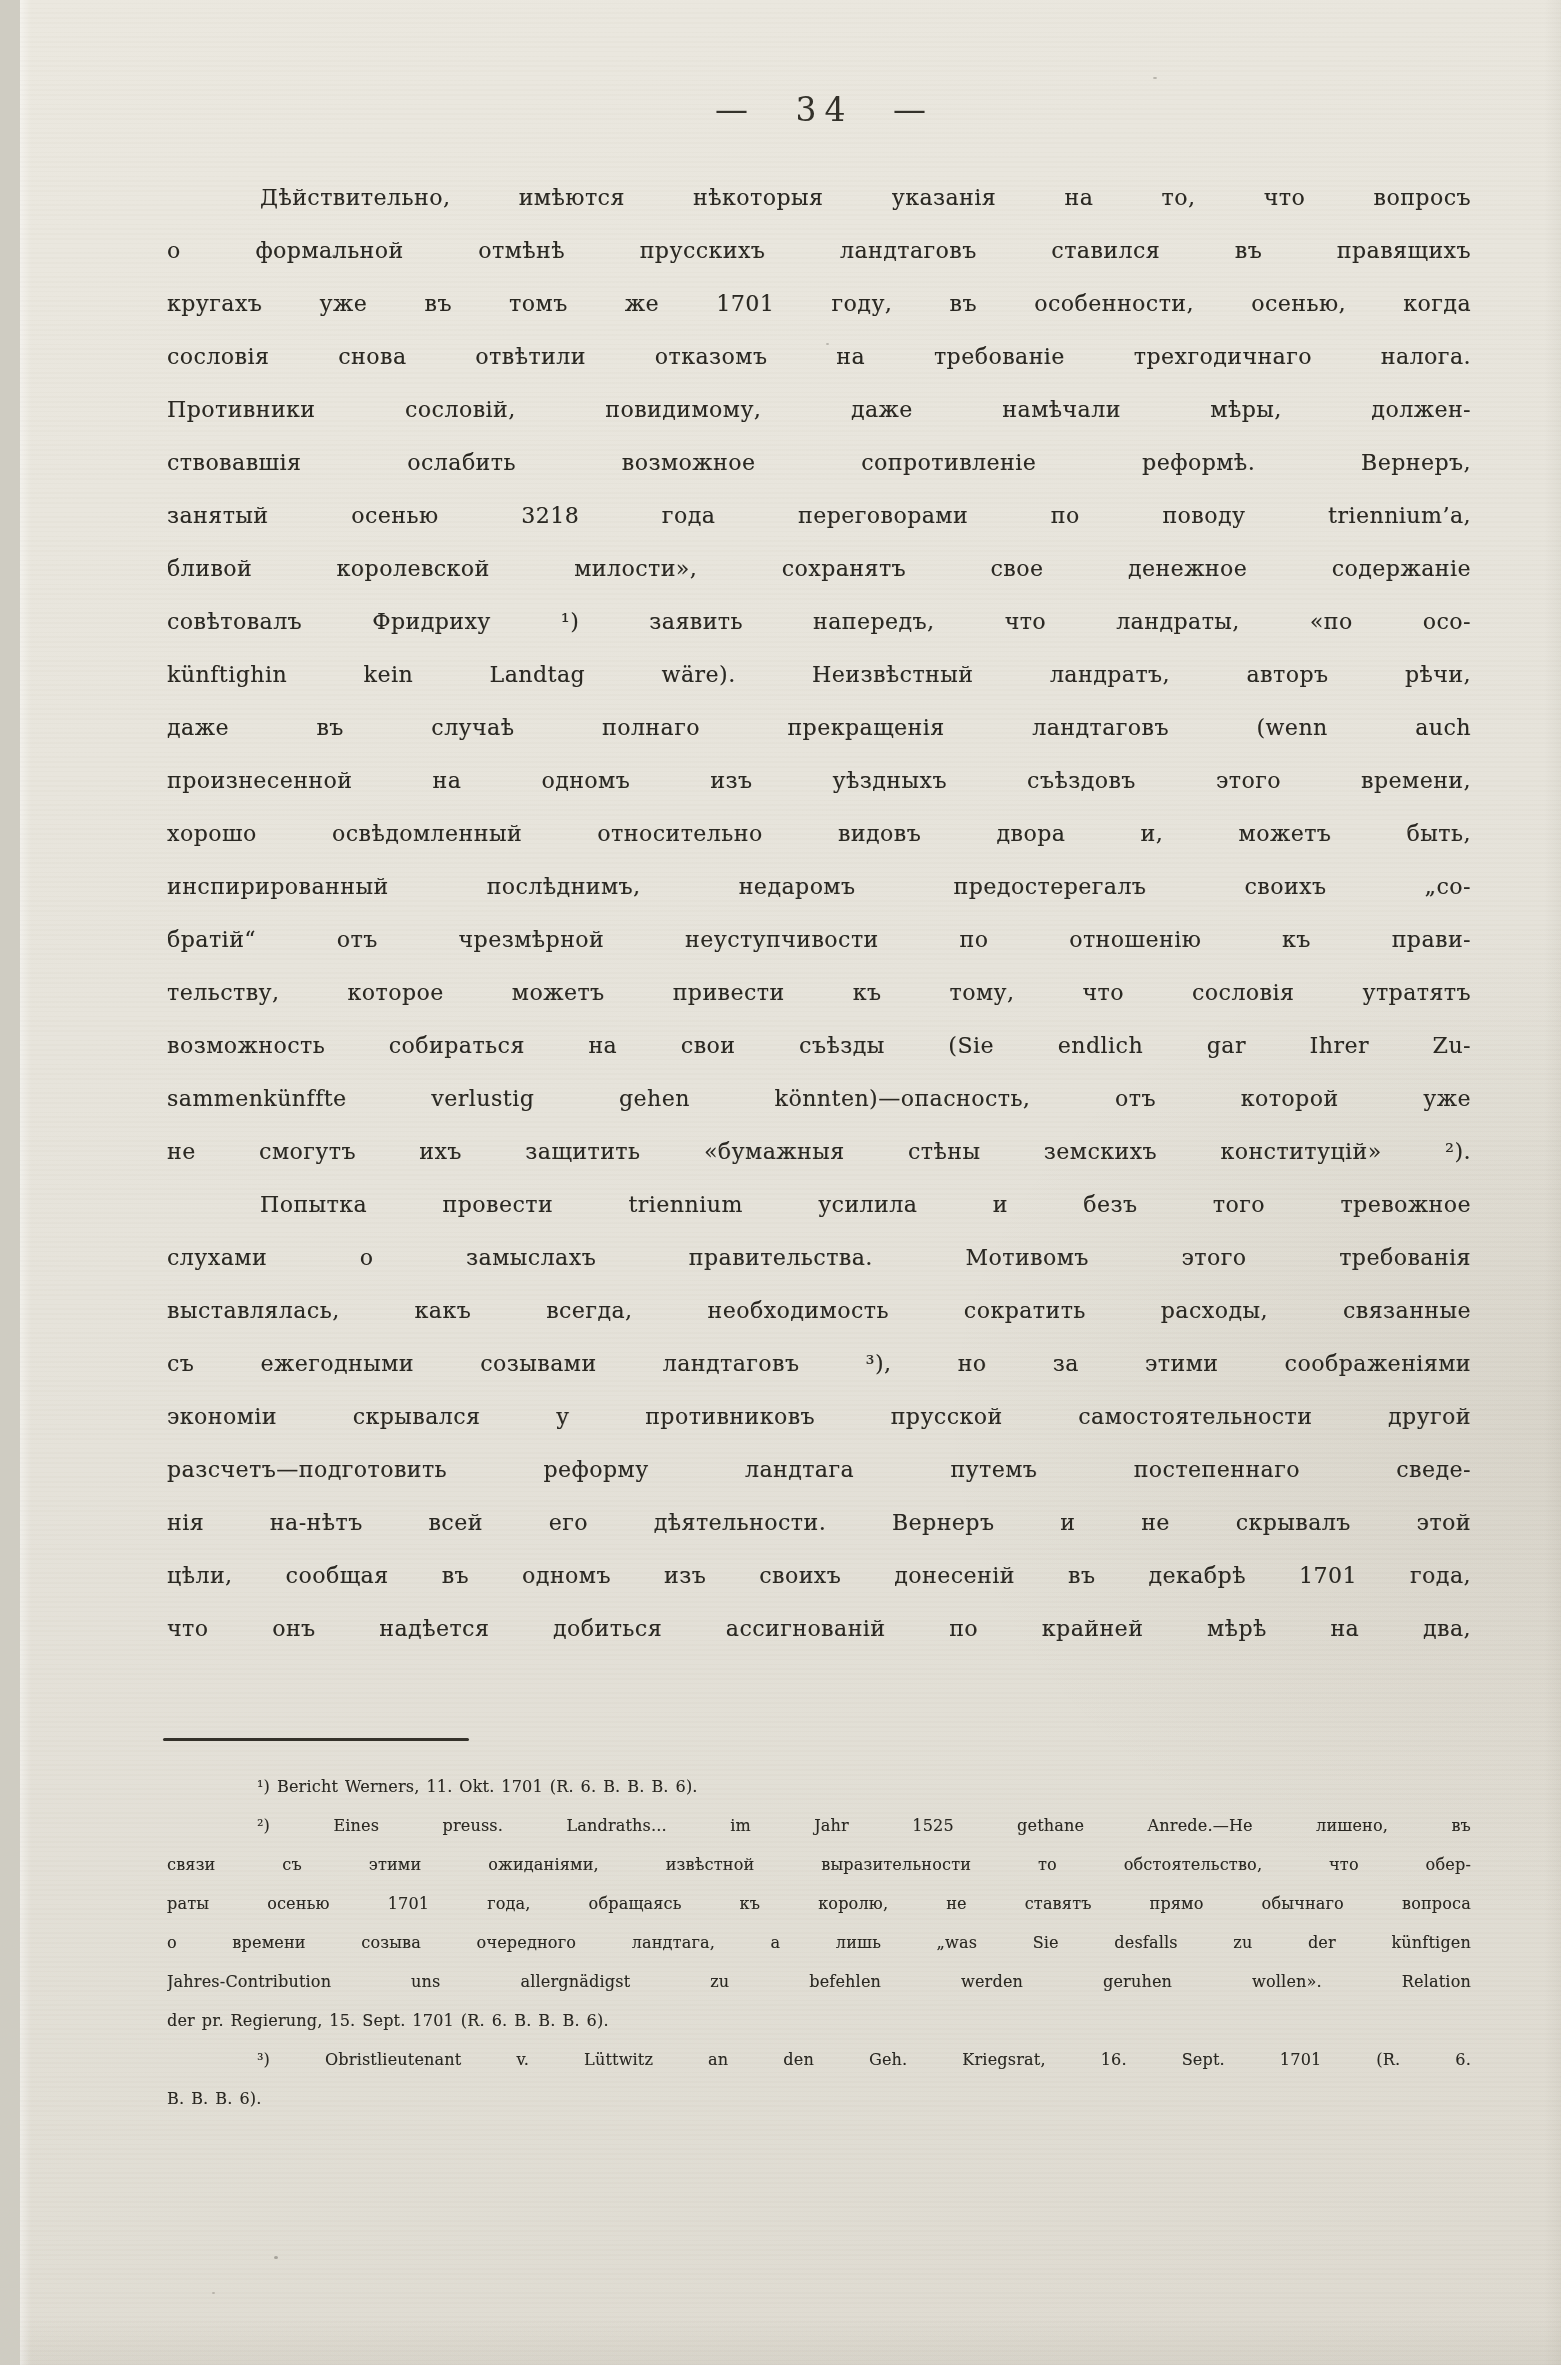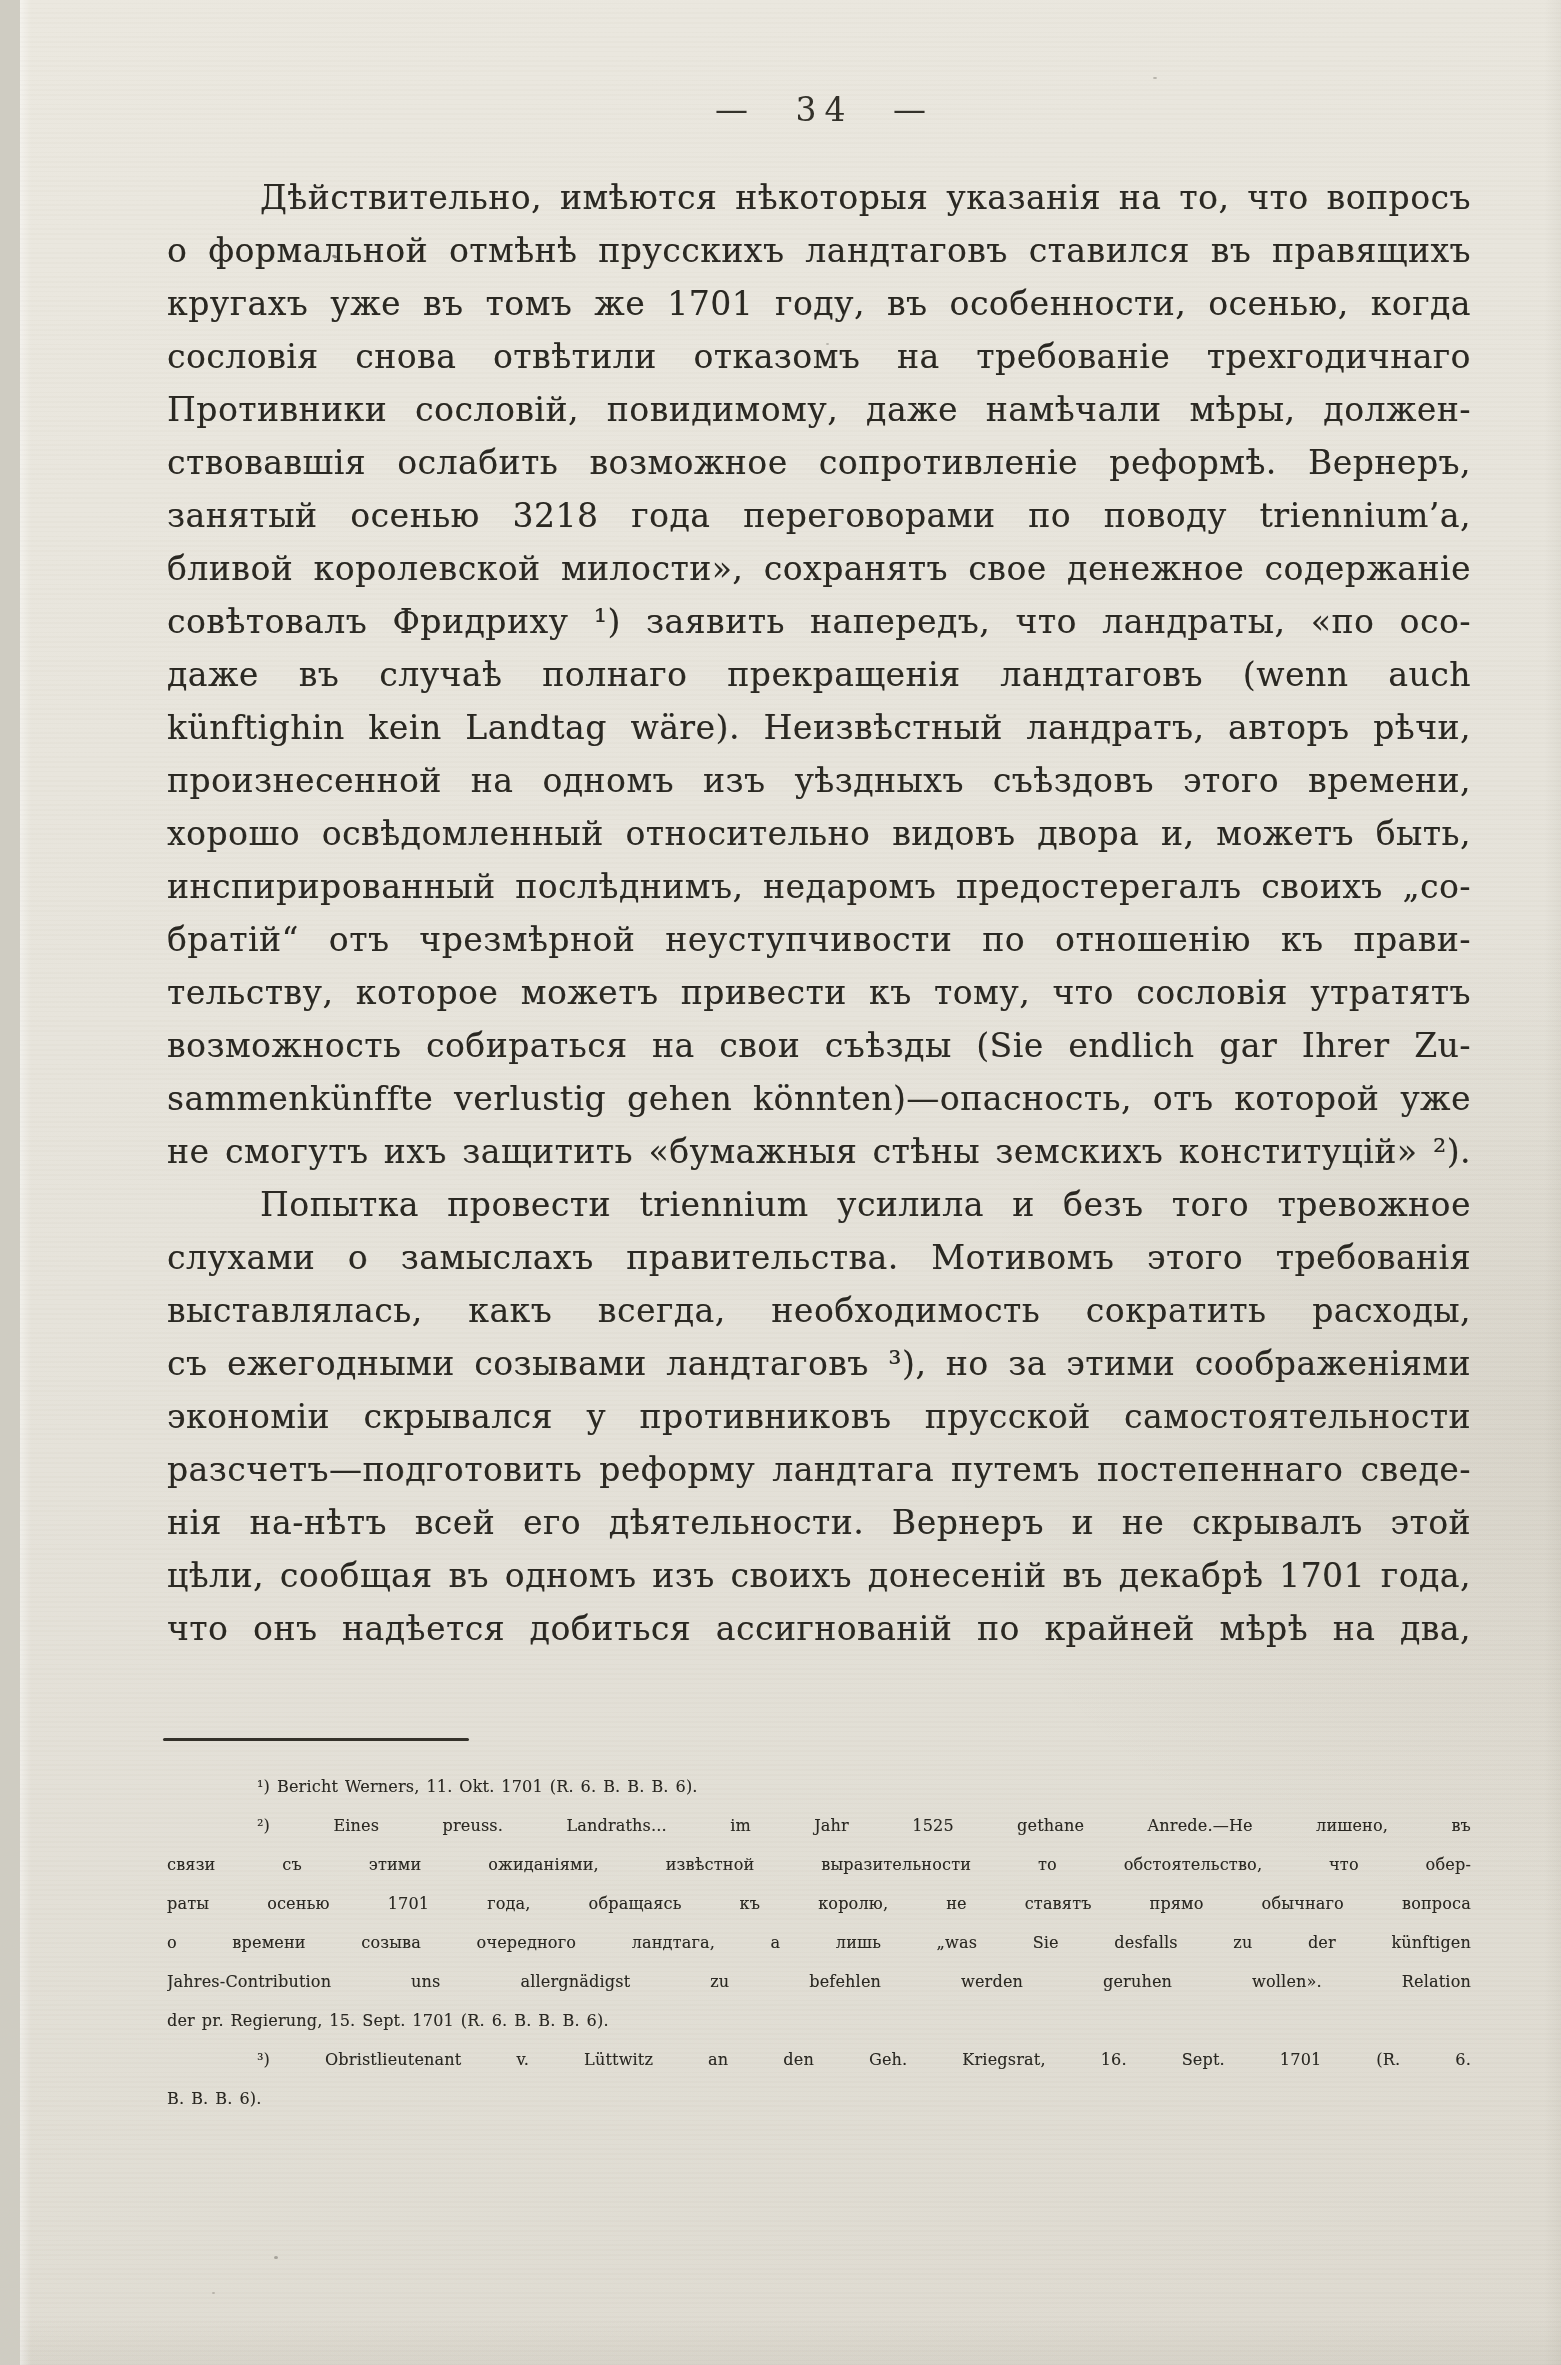--- a/index.html
+++ b/index.html
@@ -45,21 +45,21 @@
   }
   .main-text {
     position: absolute;
     top: 171px;
     left: 147px;
     width: 1304px;
   }
   .line {
     height: 53px;
     line-height: 53px;
-    font-size: 33px;
+    font-size: 22px;
     letter-spacing: 0.5px;
     word-spacing: 2.4px;
     text-align: justify;
     text-align-last: justify;
     overflow: hidden;
     text-shadow: 0.3px 0.4px 0.6px rgba(42,40,34,0.38);
   }
   .line.indent { padding-left: 93px; }
   .footnote-rule {
     position: absolute;
@@ -107,22 +107,22 @@
 
     <div class="line indent">Дѣйствительно, имѣются нѣкоторыя указанія на то, что вопросъ</div>
     <div class="line">о формальной отмѣнѣ прусскихъ ландтаговъ ставился въ правящихъ</div>
     <div class="line">кругахъ уже въ томъ же 1701 году, въ особенности, осенью, когда</div>
     <div class="line">сословія снова отвѣтили отказомъ на требованіе трехгодичнаго налога.</div>
     <div class="line">Противники сословій, повидимому, даже намѣчали мѣры, должен-</div>
     <div class="line">ствовавшія ослабить возможное сопротивленіе реформѣ. Вернеръ,</div>
     <div class="line">занятый осенью 3218 года переговорами по поводу triennium’а,</div>
     <div class="line">бливой королевской милости», сохранятъ свое денежное содержаніе</div>
     <div class="line">совѣтовалъ Фридриху ¹) заявить напередъ, что ландраты, «по осо-</div>
+    <div class="line">künftighin kein Landtag wäre). Неизвѣстный ландратъ, авторъ рѣчи,</div>
     <div class="line">даже въ случаѣ полнаго прекращенія ландтаговъ (wenn auch</div>
-    <div class="line">künftighin kein Landtag wäre). Неизвѣстный ландратъ, авторъ рѣчи,</div>
     <div class="line">произнесенной на одномъ изъ уѣздныхъ съѣздовъ этого времени,</div>
     <div class="line">хорошо освѣдомленный относительно видовъ двора и, можетъ быть,</div>
     <div class="line">инспирированный послѣднимъ, недаромъ предостерегалъ своихъ „со-</div>
     <div class="line">братій“ отъ чрезмѣрной неуступчивости по отношенію къ прави-</div>
     <div class="line">тельству, которое можетъ привести къ тому, что сословія утратятъ</div>
     <div class="line">возможность собираться на свои съѣзды (Sie endlich gar Ihrer Zu-</div>
     <div class="line">sammenkünffte verlustig gehen könnten)—опасность, отъ которой уже</div>
     <div class="line">не смогутъ ихъ защитить «бумажныя стѣны земскихъ конституцій» ²).</div>
 
     <div class="line indent">Попытка провести triennium усилила и безъ того тревожное</div>

